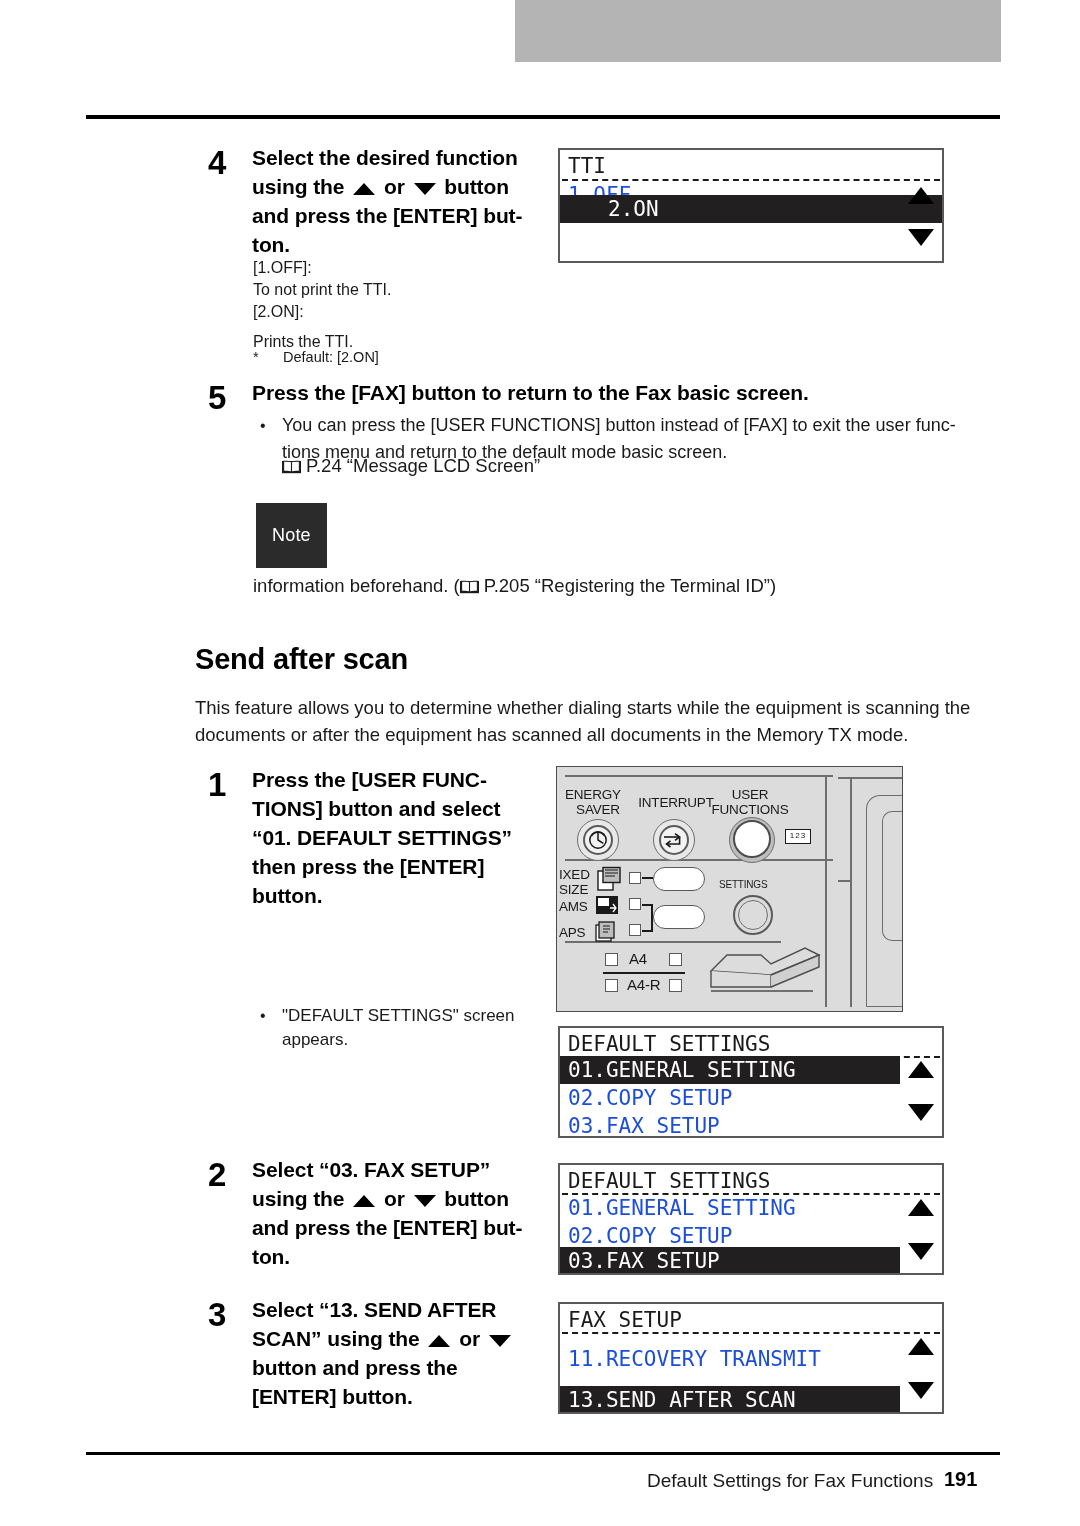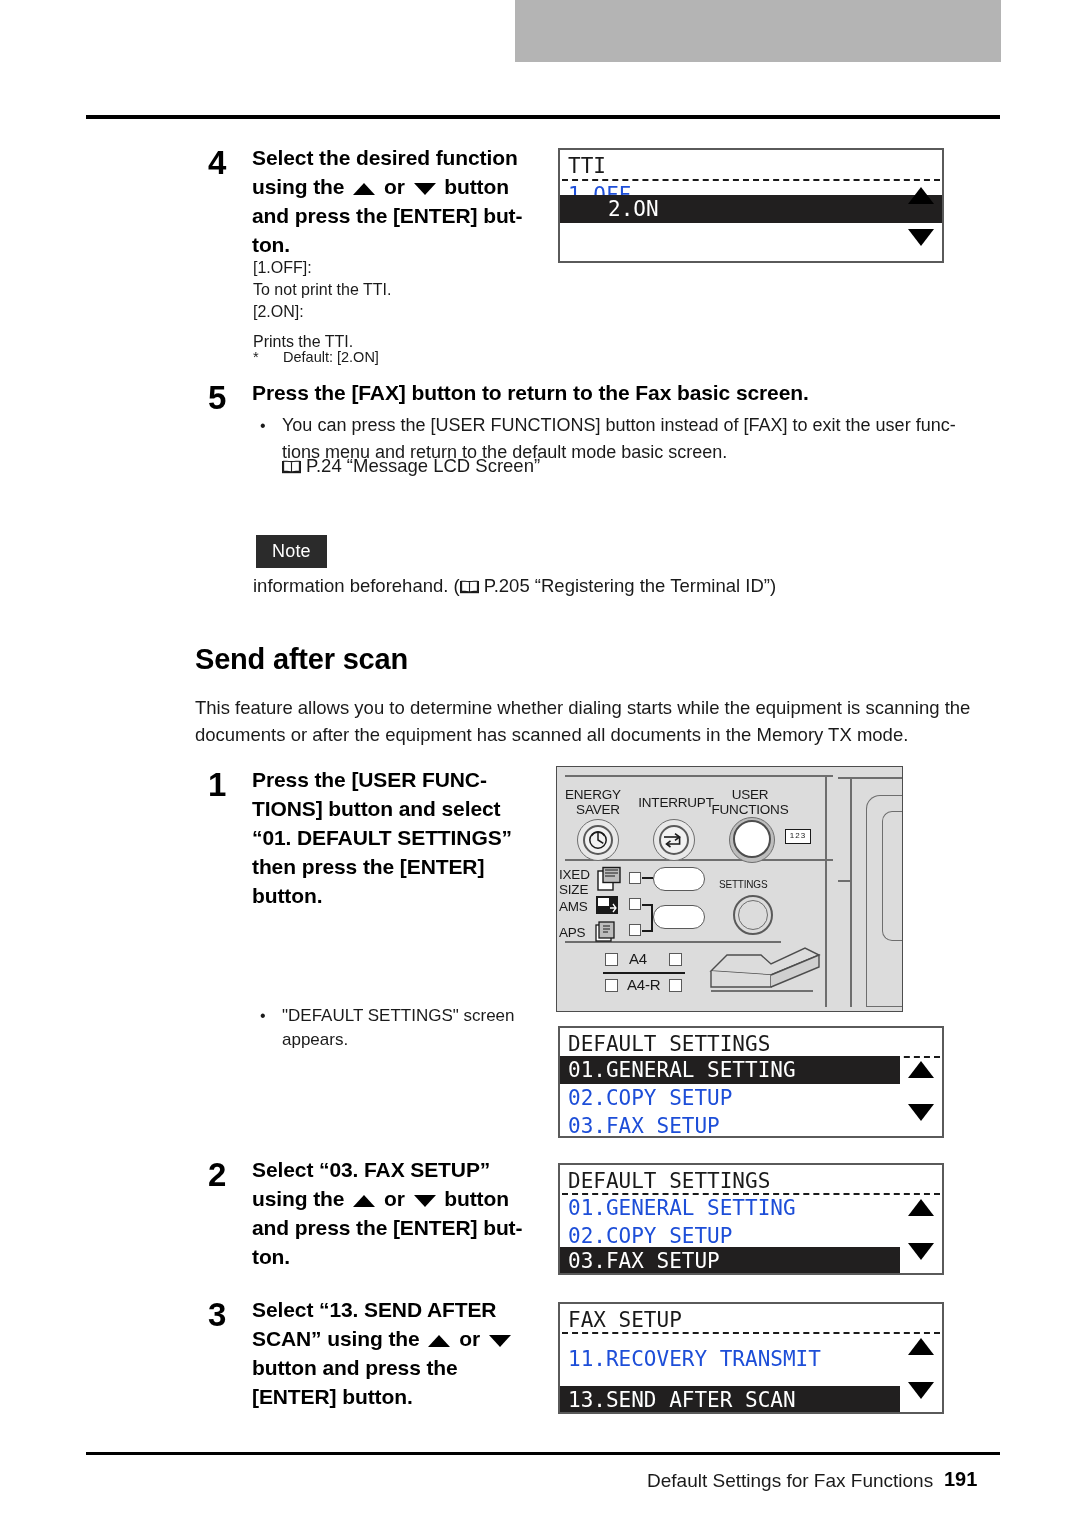--- a/index.html
+++ b/index.html
@@ -82,23 +82,22 @@
   .sec-heading{
     position:absolute;
     font-weight:bold;font-size:29px;color:#000;letter-spacing:-0.2px;
   }
 
   
   .note-badge{
     position:absolute;
     background:#2b2b2b;color:#ffffff;
     font-size:18px;line-height:33px;
-    padding:0 16px;height:33px;
+    padding:16px 16px;height:33px;
     letter-spacing:0.2px;
-    margin-top:32px;
   }
 
   
   .lcd{
     position:absolute;
     background:#ffffff;
     border:2px solid #5a5a5a;
     box-sizing:border-box;
     font-family:"DejaVu Sans Mono","Liberation Mono",monospace;
     overflow:hidden;

